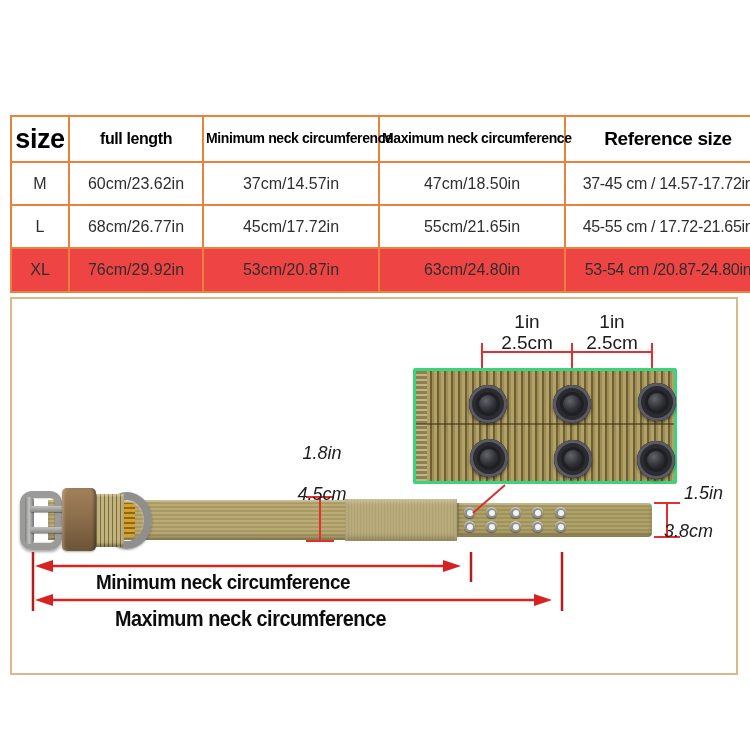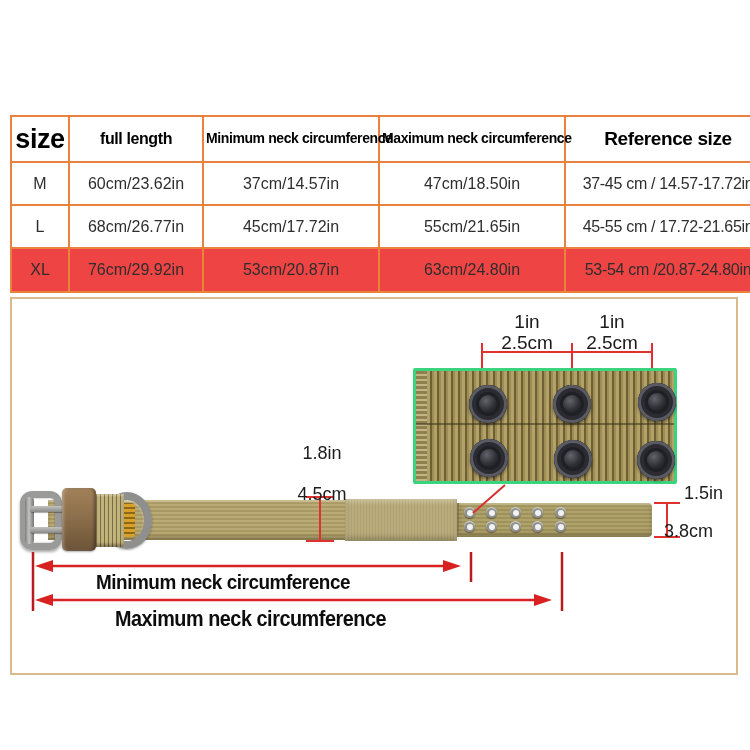--- a/index.html
+++ b/index.html
@@ -67,21 +67,21 @@
     background:repeating-linear-gradient(0deg,#d9a02a 0 3px,#8a6a1a 3px 5px);}
   .d-ring{position:absolute;left:102px;top:492px;width:34px;height:41px;z-index:4;border-radius:50%;
     border:8px solid #8f8f8d;box-shadow:0 1px 2px rgba(0,0,0,.35),inset 0 1px 2px rgba(255,255,255,.5);}
   .stitch-patch{position:absolute;left:96px;top:494px;width:28px;height:53px;z-index:5;
     background:#a3955f repeating-linear-gradient(90deg,rgba(70,60,30,.45) 0 1.5px,rgba(196,181,126,.95) 1.5px 4px);
     box-shadow:inset 0 2px 2px rgba(255,255,255,.25),inset 0 -3px 3px rgba(0,0,0,.3);}
   
   svg.annot{position:absolute;left:0;top:0;z-index:7;pointer-events:none;}
   
   .dimtxt{position:absolute;z-index:8;font-size:19px;color:#1c1c1c;text-align:center;}
-  .dimtxt.lg{font-size:18px;}
+  .dimtxt.lg{font-size:18px;font-style:italic;}
   .dimtxt.left{text-align:left;}
   .arrowlbl{position:absolute;z-index:8;font-weight:bold;color:#0d0d0d;text-align:center;
     letter-spacing:-0.5px;transform:scaleX(0.9);transform-origin:center;}
   .minlbl{left:58px;top:570px;width:330px;font-size:21px;}
   .maxlbl{left:83px;top:606px;width:335px;font-size:22px;}
 </style>
 </head>
 <body>
 
 <div class="stage">

